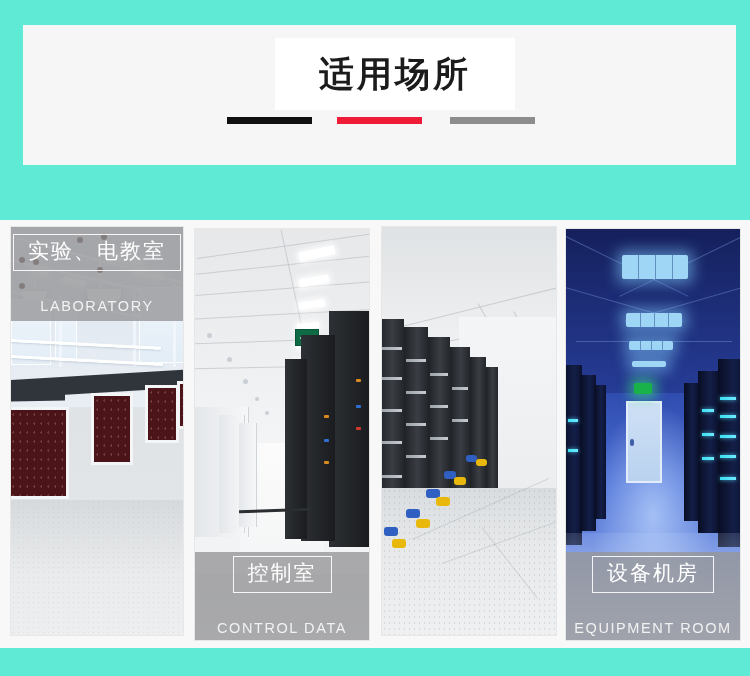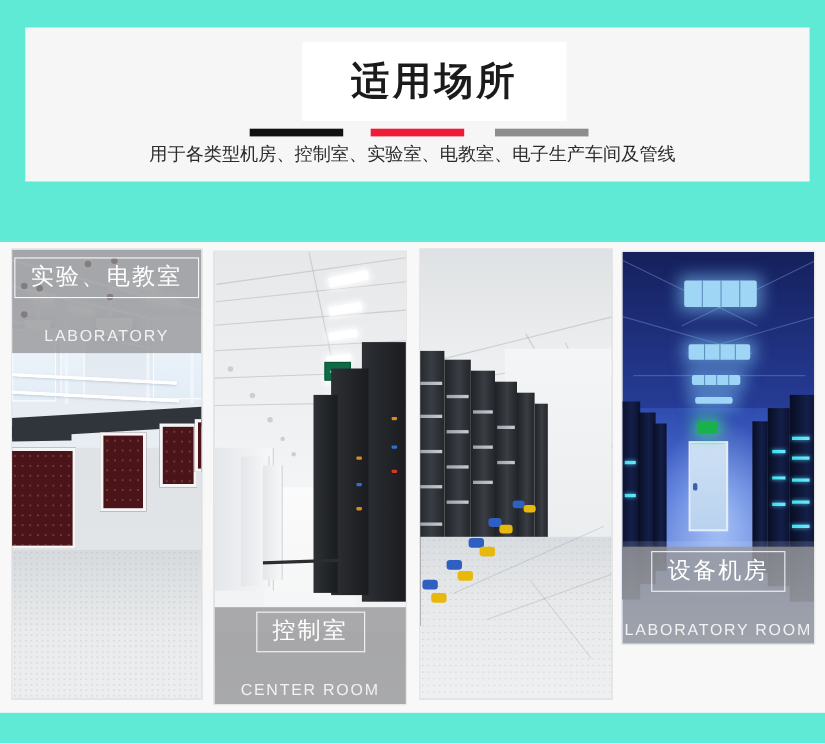--- a/index.html
+++ b/index.html
@@ -76,21 +76,21 @@
   .cap .en {
     margin-top:9px; color:#f2f2f2; font-size:14.5px;
     letter-spacing:1.6px; white-space:nowrap;
     font-family:"Liberation Sans","DejaVu Sans",sans-serif;
   }
 
   
   #panel-1 { left:10px;  top:226px; width:174px; height:410px; }
   #panel-2 { left:194px; top:228px; width:176px; height:413px; }
   #panel-3 { left:381px; top:226px; width:176px; height:410px; }
-  #panel-4 { left:565px; top:228px; width:176px; height:358px; }
+  #panel-4 { left:565px; top:228px; width:176px; height:413px; }
 
   
 
   
   .lab { position:absolute; inset:0;
     background:
       linear-gradient(180deg,#e9eef3 0%,#dfe6ed 38%,#dfe3e6 46%,#e6e8e9 100%);
   }
   .lab .ceil {
     position:absolute; left:0; top:0; width:100%; height:44%;
@@ -297,21 +297,20 @@
     </div>
 
     <div class="rule-row">
       <span class="rule black"></span>
       <span class="rule red"></span>
       <span class="rule gray"></span>
     </div>
   </div>
 
   <div class="desc">
-    <span class="line">用于各类型机房、控制室、实验室、电教室、电子生产车间及管线</span>
   </div>
 
   <div class="gallery-bg"></div>
 
   <div class="panel" id="panel-1">
     <div class="photo">
       <div class="lab">
         <div class="ceil"></div>
         <div class="ceilrail" style="left:-10px; top:30px; width:210px; transform:rotate(13deg);"></div>
         <div class="ceilrail" style="left:-10px; top:62px; width:210px; transform:rotate(11deg);"></div>
@@ -428,21 +427,21 @@
         <div class="rdetail b" style="right:40px; top:210px;"></div>
         <div class="rdetail" style="right:40px; top:232px;"></div>
 
         <div class="floor"></div>
         <div class="baseline" style="left:44px; top:280px; width:72px; transform:rotate(-2deg);"></div>
       </div>
     </div>
 
     <div class="cap bottom">
       <span class="cn">控制室</span>
-      <span class="en">CENTER ROOM</span>
+      <span class="en">CONTROL DATA</span>
     </div>
   </div>
 
   <div class="panel" id="panel-3">
     <div class="photo">
       <div class="dc">
         <div class="ceil"></div>
         <div class="ceilgrid" style="left:0px;  top:104px; width:200px; transform:rotate(-14deg);"></div>
         <div class="ceilgrid" style="left:30px; top:120px; width:180px; transform:rotate(-10deg);"></div>
         <div class="ceilgrid" style="left:60px; top:134px; width:150px; transform:rotate(-7deg);"></div>
@@ -545,17 +544,17 @@
         <div class="sled" style="right:26px; top:228px; width:12px;"></div>
         <div class="sled" style="left:2px;   top:190px; width:10px;"></div>
         <div class="sled" style="left:2px;   top:220px; width:10px;"></div>
 
         <div class="floorshine"></div>
       </div>
     </div>
 
     <div class="cap bottom">
       <span class="cn">设备机房</span>
-      <span class="en">LABORATORY ROOM</span>
+      <span class="en">EQUIPMENT ROOM</span>
     </div>
   </div>
 
 </div>
 
 </body></html>

